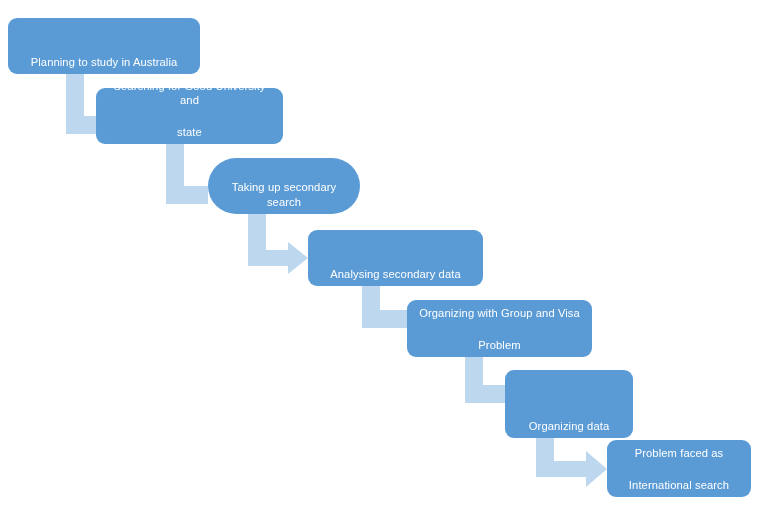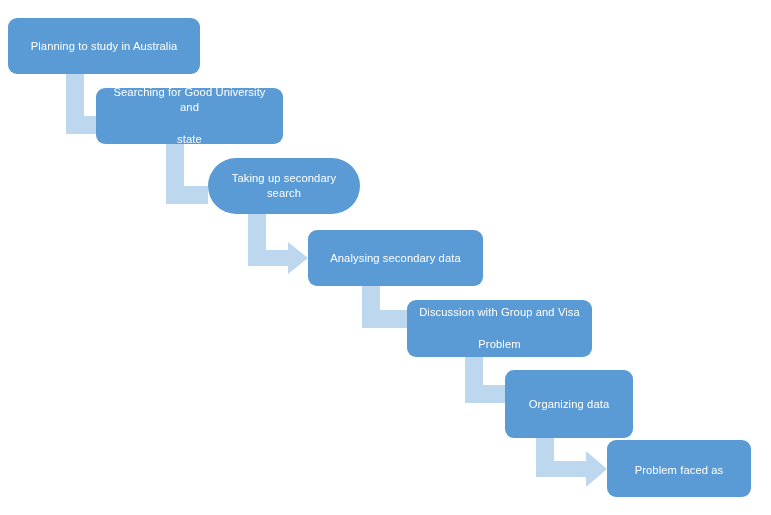--- a/index.html
+++ b/index.html
@@ -27,21 +27,21 @@
     pointer-events: none;
   }
   .node {
     position: absolute;
     box-sizing: border-box;
     background: #5B9BD5;
     border-radius: 9px;
     display: flex;
     flex-direction: column;
     align-items: center;
-    justify-content: center;
+    justify-content: flex-end;
     color: #ffffff;
     text-align: center;
     font-size: 11.2px;
     line-height: 1.32;
     padding: 4px 9px;
     letter-spacing: 0.1px;
   }
   .node .line {
     display: block;
     width: 100%;
@@ -96,21 +96,21 @@
 
   <div class="node" style="left:208px; top:158px; width:152px; height:56px;border-radius:28px;">
     <span class="line">Taking up secondary search</span>
   </div>
 
   <div class="node" style="left:308px; top:230px; width:175px; height:56px;">
     <span class="line">Analysing secondary data</span>
   </div>
 
   <div class="node" style="left:407px; top:300px; width:185px; height:57px;">
-    <span class="line">Discussion with Group and Visa</span>
+    <span class="line">Organizing with Group and Visa</span>
     <span class="line">Problem</span>
   </div>
 
   <div class="node" style="left:505px; top:370px; width:128px; height:68px;">
     <span class="line">Organizing data</span>
   </div>
 
   <div class="node target" style="left:607px; top:440px; width:144px; height:57px;">
     <span class="line title">TARGET</span>
     <span class="line">Problem faced as</span>

